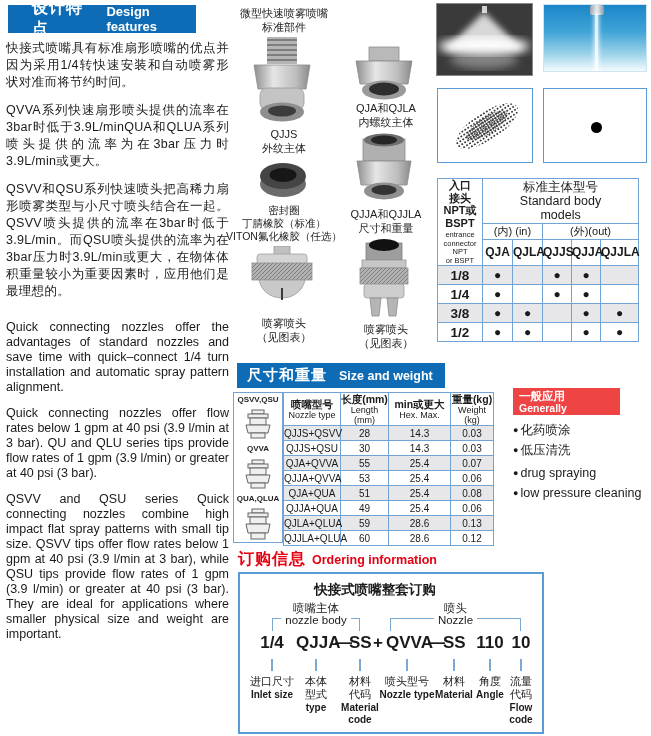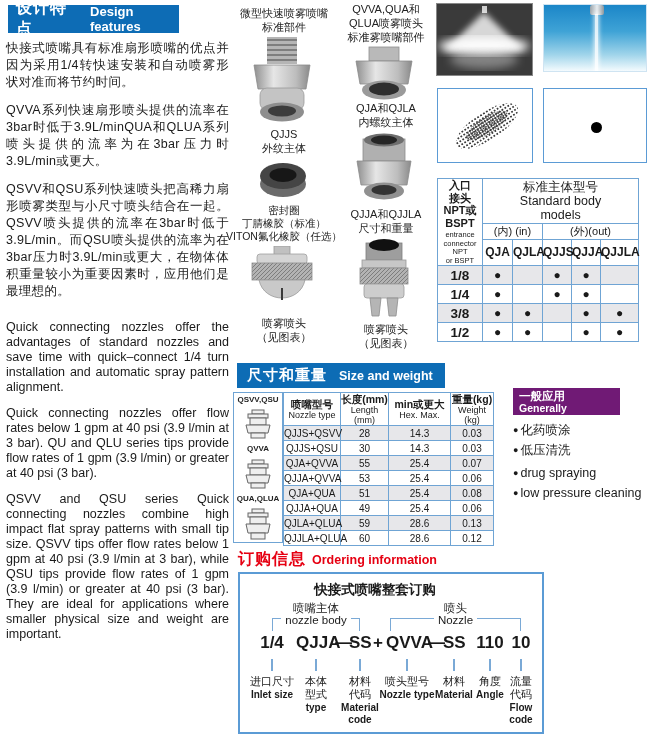--- a/index.html
+++ b/index.html
@@ -65,21 +65,21 @@
   #sw-side .lbl { font-size:8px; font-weight:bold; color:#222; }
   #sw-wrap { left:283px; top:392px; }
   table.sw { border-collapse:collapse; table-layout:fixed; width:210px; }
   table.sw td { border:1px solid #6fa4d4; text-align:center; vertical-align:middle; padding:0; }
   .sw-head td { height:30px; }
   .sw-head .zh { font-weight:bold; font-size:10.5px; line-height:12px; }
   .sw-head .en { font-size:9px; line-height:10px; }
   .sw-data td { height:15px; font-size:10px; }
 
   
-  #app-header { left:513px; top:388px; width:107px; height:27px; background:#701a75; color:#fff; padding:2px 0 0 6px; display:block; }
+  #app-header { left:513px; top:388px; width:107px; height:27px; background:#ef4444; color:#fff; padding:2px 0 0 6px; display:block; }
   #app-header .zh { font-weight:bold; font-size:11.5px; line-height:12px; display:block; }
   #app-header .en { font-weight:bold; font-size:10.5px; line-height:12px; display:block; }
   .app-list { left:513px; width:135px; }
   #app-zh { top:420px; }
   #app-en { top:463px; }
   .app-list div { font-size:12.5px; line-height:20px; }
   .app-list div::before { content:"●"; font-size:9px; margin-right:2px; vertical-align:1px; }
 
   
   #ord-header { left:238px; top:549px; display:flex; align-items:baseline; }
@@ -95,21 +95,21 @@
   .tick { position:absolute; top:85px; width:1.5px; height:12px; background:#7aa9d6; }
   .lblcol { position:absolute; top:101px; text-align:center; }
   .lblcol .zh { font-size:11px; line-height:13px; }
   .lblcol .en { font-weight:bold; font-size:10px; line-height:11.5px; margin-top:1px; }
 </style>
 </head>
 <body>
 
 <div id="page">
 
-  <div class="abs blue-bar" style="left:8px; top:5px; width:171px; height:28px; padding-left:8px;">
+  <div class="abs blue-bar" style="left:8px; top:5px; width:188px; height:28px; padding-left:24px;">
     <span class="hdr-zh">设计特点</span>
     <span class="hdr-en">Design features</span>
   </div>
 
   <div class="abs" id="left-col">
     <p class="zh">快接式喷嘴具有标准扇形喷嘴的优点并因为采用1/4转快速安装和自动喷雾形状对准而将节约时间。</p>
     <p class="zh">QVVA系列快速扇形喷头提供的流率在3bar时低于3.9L/minQUA和QLUA系列喷头提供的流率为在3bar压力时3.9L/min或更大。</p>
     <p class="zh gap">QSVV和QSU系列快速喷头把高稀力扇形喷雾类型与小尺寸喷头结合在一起。QSVV喷头提供的流率在3bar时低于3.9L/min。而QSU喷头提供的流率为在3bar压力时3.9L/min或更大，在物体体积重量较小为重要因素时，应用他们是最理想的。</p>
     <p class="en">Quick connecting nozzles offer the advantages of standard nozzles and save time with quick–connect 1/4 turn installation and automatic spray pattern alignment.</p>
     <p class="en">Quick connecting nozzles offer flow rates below 1 gpm at 40 psi (3.9 l/min at 3 bar). QU and QLU series tips provide flow rates of 1 gpm (3.9 l/min) or greater at 40 psi (3 bar).</p>
@@ -165,23 +165,20 @@
     <rect x="24" y="0" width="16" height="9" fill="#c0c0c0" stroke="#9a9a9a" stroke-width="0.8"></rect>
     <rect x="7" y="8" width="50" height="10" rx="3" fill="#d4d4d4" stroke="#9f9f9f" stroke-width="0.8"></rect>
     <rect x="2" y="17" width="60" height="17" fill="url(#kn)" stroke="#8d8d8d" stroke-width="0.8"></rect>
     <path d="M9,34 C14,58 50,58 55,34 Z" fill="#c9c9c9" stroke="#9a9a9a" stroke-width="0.8"></path>
     <line x1="32" y1="54" x2="32" y2="42" stroke="#3a3a3a" stroke-width="2"></line>
   </svg>
 
   <div class="abs part-label pre" style="left:234px; top:316px; width:100px;">喷雾喷头
 （见图表）</div>
 
-  <div class="abs part-label pre" style="left:334px; top:2px; width:104px;">QVVA,QUA和
-QLUA喷雾喷头
-标准雾喷嘴部件</div>
 
   <svg class="abs" style="left:355px; top:46px;" width="58" height="54">
     <rect x="14" y="1" width="30" height="14" fill="#b9b9b9" stroke="#8f8f8f" stroke-width="0.8"></rect>
     <polygon points="1,15 57,15 53,38 5,38" fill="url(#gh)" stroke="#8a8a8a" stroke-width="0.8"></polygon>
     <ellipse cx="29" cy="44" rx="22" ry="9.5" fill="#9a9a9a"></ellipse>
     <ellipse cx="29" cy="43" rx="15" ry="6.5" fill="#2e2e2e"></ellipse>
   </svg>
 
   <div class="abs part-label pre" style="left:334px; top:101px; width:104px;">QJA和QJLA
 内螺纹主体</div>

